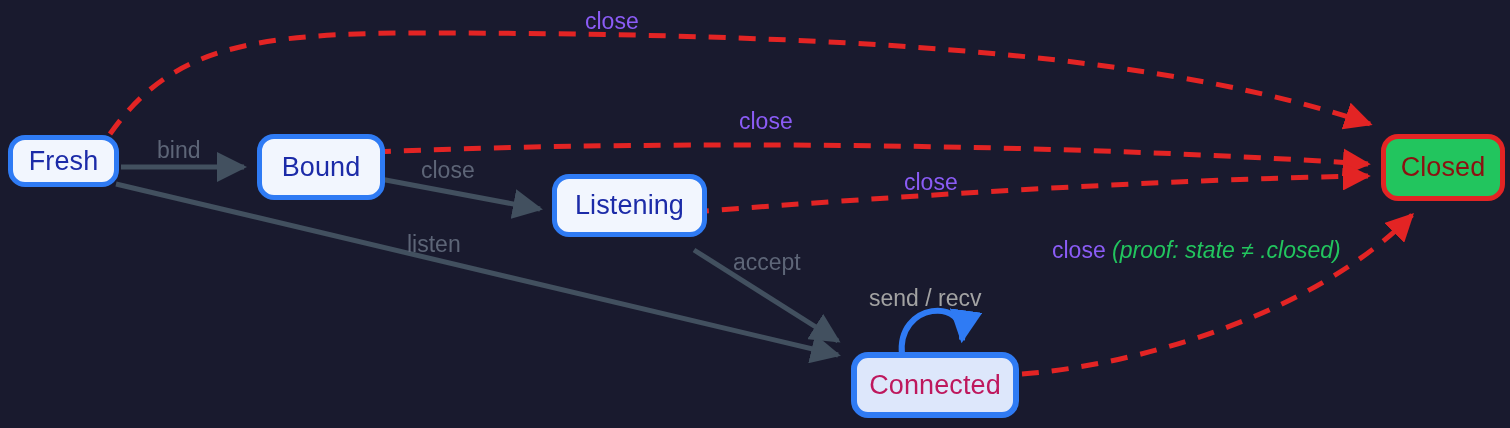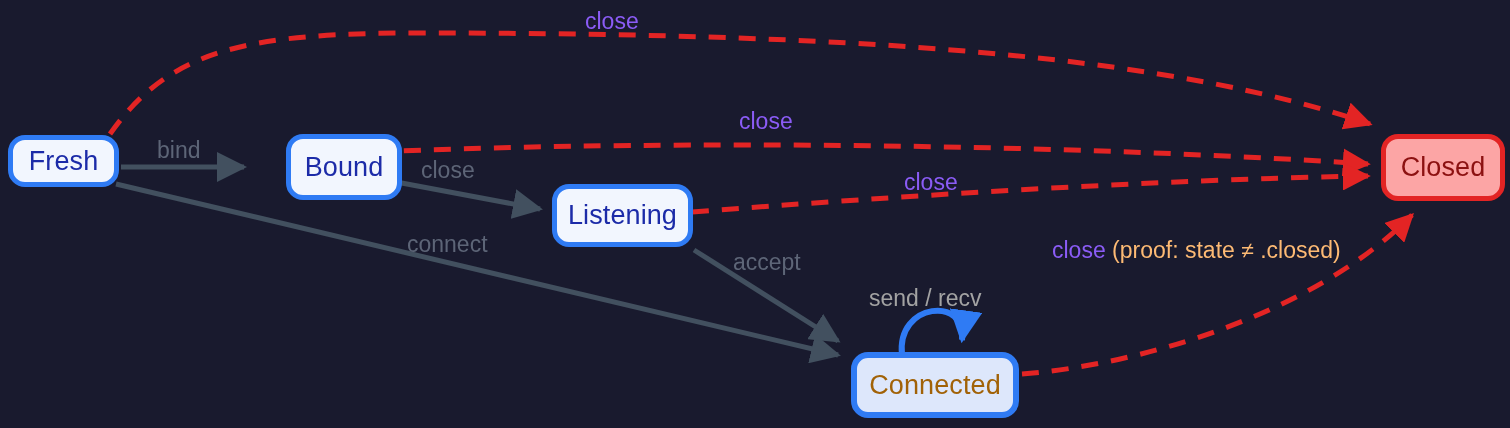--- a/index.html
+++ b/index.html
@@ -34,38 +34,39 @@
     white-space: nowrap;
   }
   .node-normal {
     background: #f2f6fe;
     border: 5px solid #2f7bf4;
     color: #1c2ba8;
   }
   .node-active {
     background: #dde7fb;
     border: 6px solid #2f7bf4;
-    color: #a16207;
+    color: #be185d;
   }
   .node-terminal {
-    background: #fca5a5;
+    background: #22c55e;
     border: 5px solid #e32424;
     color: #8c1111;
   }
   .edge-label {
     position: absolute;
     font-size: 23px;
     white-space: nowrap;
     line-height: 1;
   }
   .label-gray { color: #5d6577; }
   .label-red  { color: #8b5cf6; }
   .label-blue { color: #a3a3a3; }
   .label-proof {
-    color: #fdba74;
+    color: #22c55e;
+    font-style: italic;
   }
 </style>
 </head>
 <body>
 
 <div id="diagram-root">
 
   <svg id="diagram-svg" viewBox="0 0 1510 428" xmlns="http://www.w3.org/2000/svg">
     <defs>
       <marker id="arrow-gray" viewBox="0 0 10 10" refX="9" refY="5" markerWidth="6" markerHeight="6" orient="auto-start-reverse">
@@ -95,39 +96,39 @@
 
     <path d="M 692 212 C 900 196, 1150 180, 1368 176" fill="none" stroke="#e32424" stroke-width="5" stroke-dasharray="17 13" marker-end="url(#arrow-red)"></path>
 
     <path d="M 1022 374 C 1130 366, 1310 318, 1412 215" fill="none" stroke="#e32424" stroke-width="5" stroke-dasharray="17 13" marker-end="url(#arrow-red)"></path>
   </svg>
 
   <div class="node node-normal" style="left:8px; top:135px; width:111px; height:52px;">
     <span>Fresh</span>
   </div>
 
-  <div class="node node-normal" style="left:257px; top:134px; width:116px; height:66px;margin-left:29px;">
+  <div class="node node-normal" style="left:257px; top:134px; width:128px; height:66px;">
     <span>Bound</span>
   </div>
 
-  <div class="node node-normal" style="left:552px; top:184px; width:141px; height:63px;">
+  <div class="node node-normal" style="left:552px; top:174px; width:155px; height:63px;">
     <span>Listening</span>
   </div>
 
   <div class="node node-active" style="left:851px; top:352px; width:168px; height:66px;">
     <span>Connected</span>
   </div>
 
   <div class="node node-terminal" style="left:1381px; top:134px; width:124px; height:67px;">
     <span>Closed</span>
   </div>
 
   <div class="edge-label label-gray" style="left:157px; top:139px;">bind</div>
 
-  <div class="edge-label label-gray" style="left:407px; top:233px;">connect</div>
+  <div class="edge-label label-gray" style="left:407px; top:233px;">listen</div>
 
   <div class="edge-label label-gray" style="left:421px; top:159px;">close</div>
 
   <div class="edge-label label-gray" style="left:733px; top:251px;">accept</div>
 
   <div class="edge-label label-blue" style="left:869px; top:287px;">send / recv</div>
 
   <div class="edge-label label-red" style="left:585px; top:10px;">close</div>
 
   <div class="edge-label label-red" style="left:739px; top:110px;">close</div>

